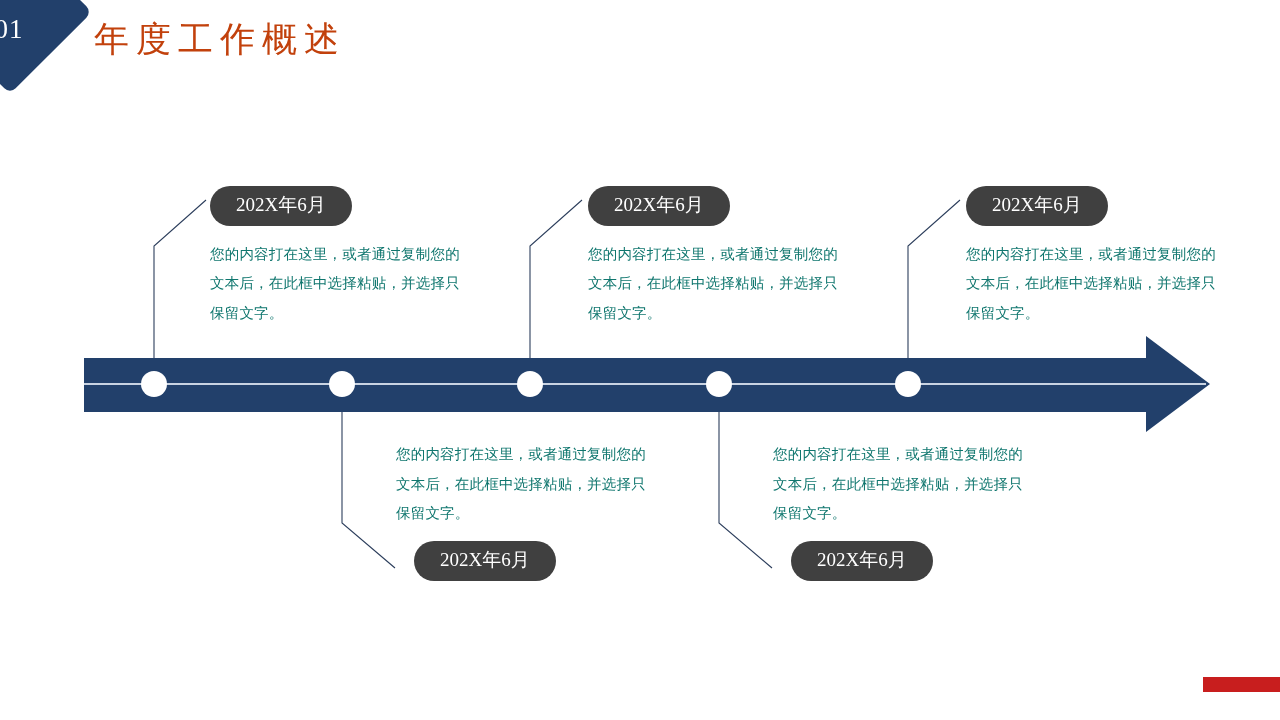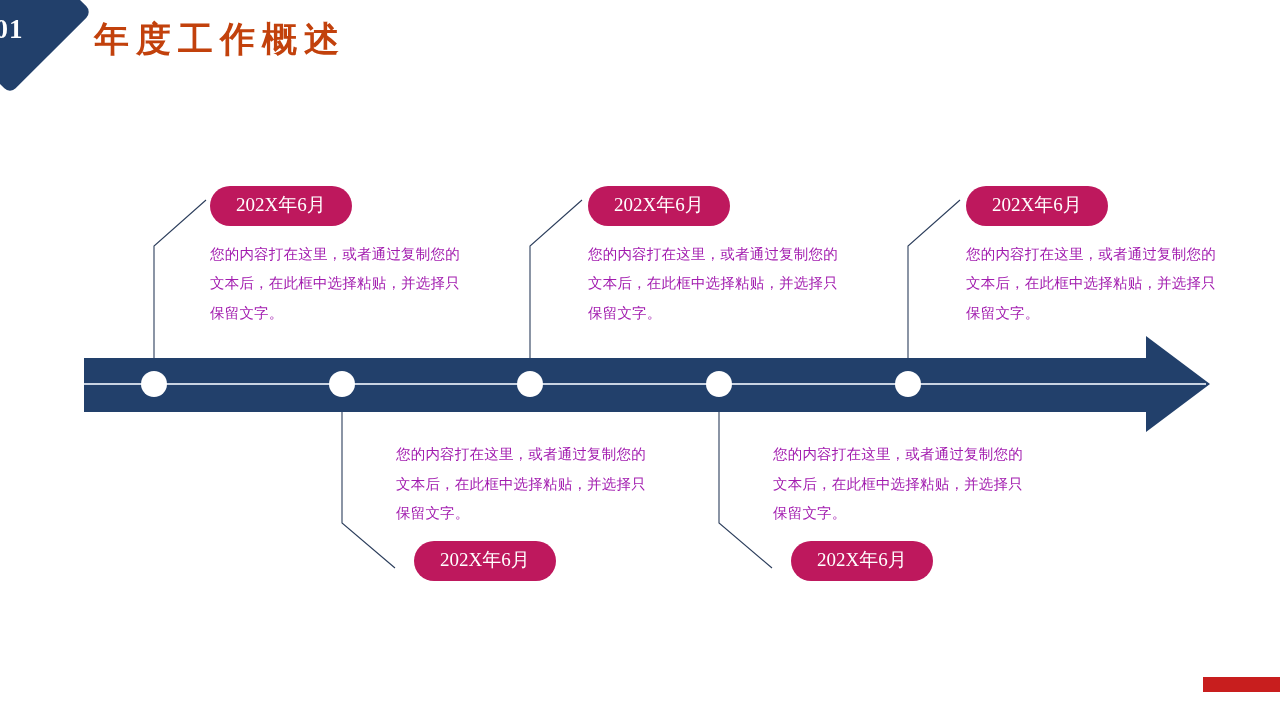--- a/index.html
+++ b/index.html
@@ -16,21 +16,20 @@
     -webkit-font-smoothing: antialiased;
   }
 
   
   #slide-header {
     position: absolute;
     left: 0;
     top: 0;
     width: 1056px;
     height: 110px;
-    font-weight: bold;
   }
   #section-tag {
     position: absolute;
     left: -48px;
     top: -46px;
     width: 116px;
     height: 116px;
   }
   #section-tag .tag-shape {
     position: absolute;
@@ -80,31 +79,31 @@
     left: 0;
     top: 0;
   }
 
   
   .milestone {
     position: absolute;
   }
   .badge {
     display: inline-block;
-    background: #be185d;
+    background: #404040;
     color: #ffffff;
     border-radius: 22px;
     padding: 7px 26px 9px 26px;
     font-family: "Liberation Serif", "DejaVu Serif", serif;
     font-size: 19px;
     line-height: 1.25;
     white-space: nowrap;
   }
   .body-text {
-    color: #a21caf;
+    color: #0f766e;
     font-size: 14.5px;
     line-height: 2.05;
     width: 252px;
     letter-spacing: 0.2px;
   }
   .milestone.top .badge { margin-left: 22px; }
   .milestone.top .body-text { margin-top: 14px; margin-left: 22px; }
   .milestone.bottom .body-text { margin-left: 22px; }
   .milestone.bottom .badge { margin-top: 12px; margin-left: 40px; }
 

